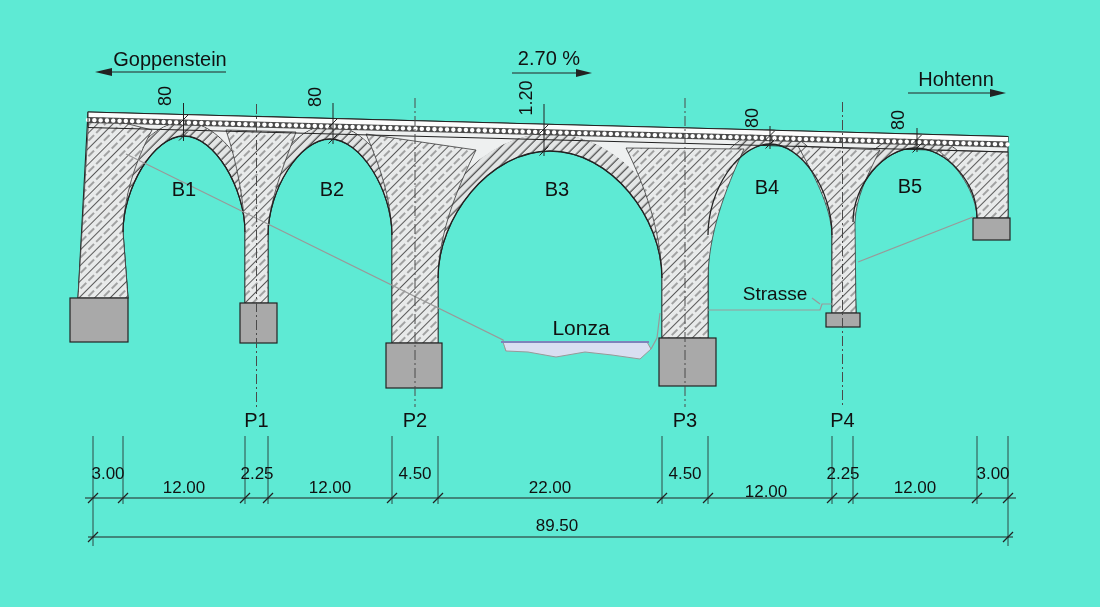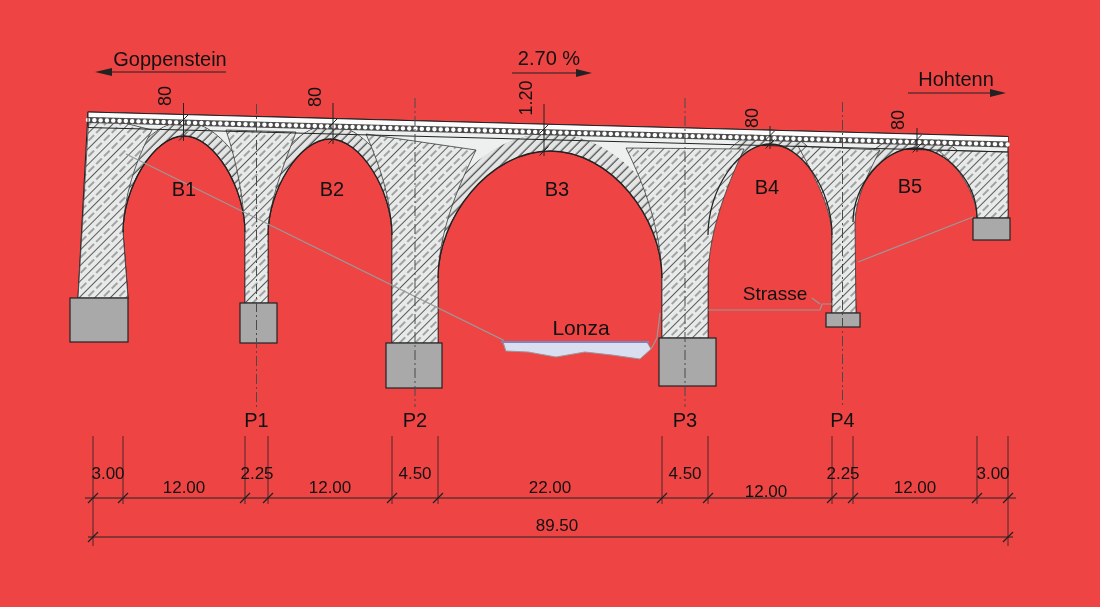--- a/index.html
+++ b/index.html
@@ -1,16 +1,16 @@
 <!DOCTYPE html>
 <html style="--water-fill: #d9def1; --water-line: #7d83bb; --river-label-color: #6a6fbf; --footing-gray: #a9a9a9; --concrete-light: #eef0f0; --line-color: #222222; --terrain-line: #999999;"><head>
 <meta charset="utf-8">
 <style>
   html,body{margin:0;padding:0;background:#fff;}
-  .stage{width:1100px;height:607px;position:relative;background:#ef4444;overflow:hidden;}
+  .stage{width:1100px;height:607px;position:relative;background:#5eead4;overflow:hidden;}
   svg{display:block;}
   text{font-family:"Liberation Sans", sans-serif; fill:#111;}
   .outline{fill:var(--concrete-light,#eef0f0);stroke:var(--line-color,#222);stroke-width:1.1;}
   .wedge{fill:url(#hatchLight);stroke:#3a3a3a;stroke-width:0.8;}
   .ring{fill:none;stroke:url(#hatchDense);}
   .ring-edge{fill:none;stroke:#333;stroke-width:0.9;}
   .opening{fill:none;stroke:var(--line-color,#222);stroke-width:1.3;}
   .footing{fill:var(--footing-gray,#a9a9a9);stroke:var(--line-color,#222);stroke-width:1.2;}
   .terrain{fill:none;stroke:var(--terrain-line,#999);stroke-width:1.2;}
   .water{fill:var(--water-fill,#d9def1);stroke:var(--terrain-line,#999);stroke-width:1;}

